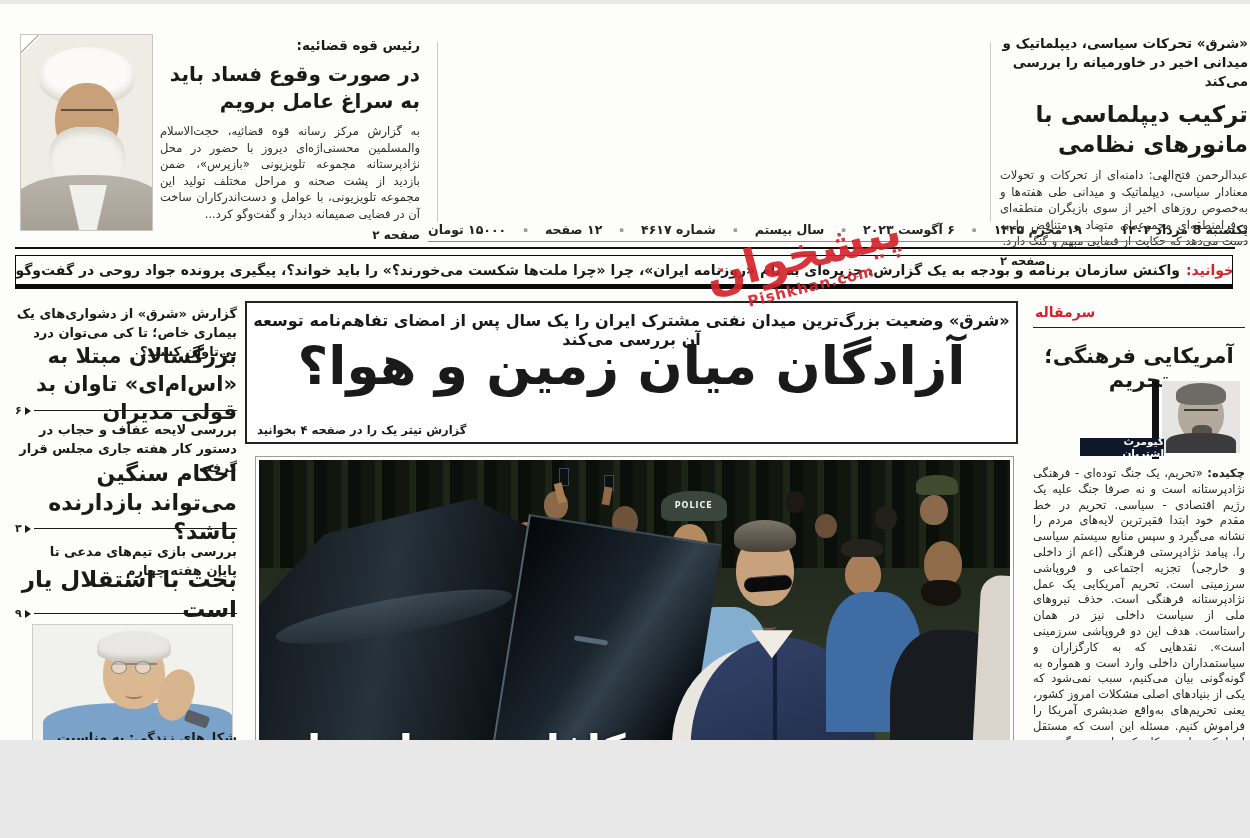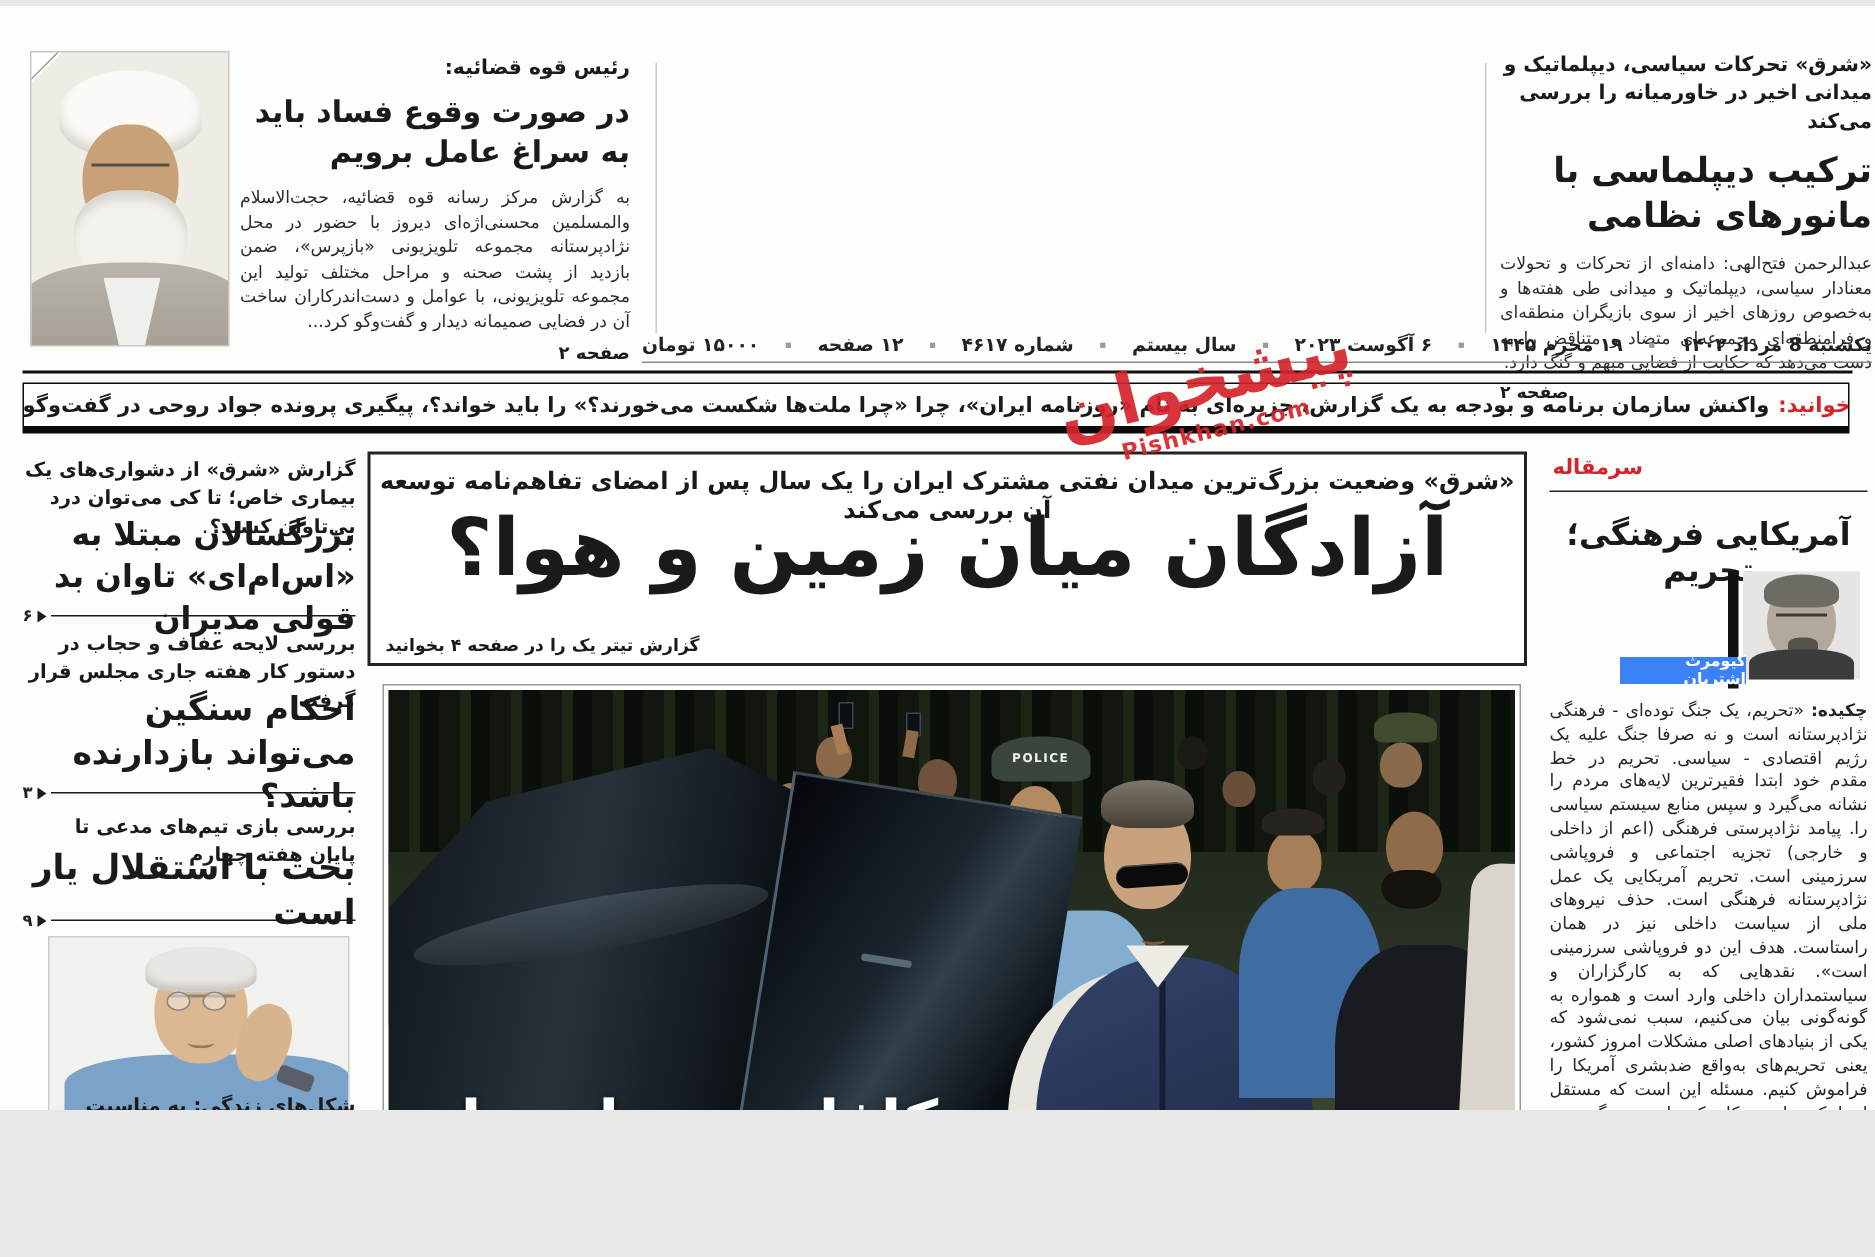--- a/index.html
+++ b/index.html
@@ -99,21 +99,21 @@
   .ed-label { left:1035px; top:300px; color:#d5232b; font-size:14px; font-weight:800; letter-spacing:7px; }
   .ed-rule { left:1033px; top:323px; width:212px; border-top:1.5px solid #222; }
   .ed-head { left:1033px; top:340px; width:212px; text-align:center; font-size:21px; font-weight:800; }
   .ed-photo { left:1162px; top:377px; width:78px; height:72px; background:#e6e5e3; overflow:hidden; }
   .ed-photo .head { position:absolute; left:16px; top:8px; width:46px; height:52px; background:#b3a89c; border-radius:48%; }
   .ed-photo .hair { position:absolute; left:14px; top:2px; width:50px; height:22px; background:#6e6a64; border-radius:50% 50% 30% 30%; }
   .ed-photo .glasses { position:absolute; left:22px; top:28px; width:34px; height:10px; border-top:2px solid #3c3a36; }
   .ed-photo .stache { position:absolute; left:30px; top:44px; width:20px; height:12px; background:#55514b; border-radius:40%; }
   .ed-photo .suit { position:absolute; left:4px; top:52px; width:70px; height:22px; background:#3b3b3d; border-radius:40% 40% 0 0; }
   .ed-bar { left:1152px; top:377px; width:7px; height:78px; background:#111; }
-  .ed-name { left:1080px; top:434px; width:84px; height:18px; background:#3b82f6; color:#fff; font-size:10.5px; font-weight:bold; display:flex; align-items:center; justify-content:center; }
+  .ed-name { left:1080px; top:434px; width:84px; height:18px; background:#0f172a; color:#fff; font-size:10.5px; font-weight:bold; display:flex; align-items:center; justify-content:center; }
   .ed-body { left:1033px; top:462px; width:212px; height:376px; overflow:hidden; font-size:11.5px; line-height:15.8px; text-align:justify; color:#262626; }
 
   .w800 { font-weight:800; }
 </style>
 </head>
 <body>
 
 <div class="page">
 
   <div class="abs cleric-photo">

